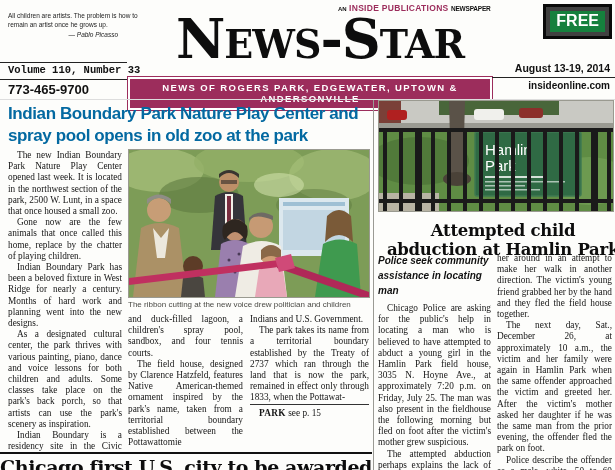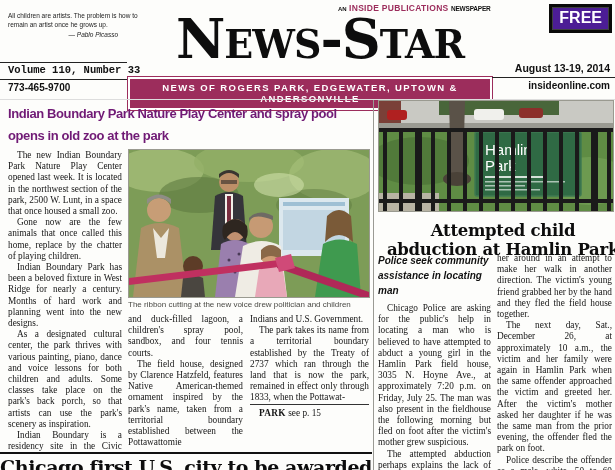--- a/index.html
+++ b/index.html
@@ -13,42 +13,42 @@
   .quote .attr{display:block;text-align:right;font-style:italic;padding-right:40px;margin-top:2px;}
   .publisher{left:338px;top:3px;width:220px;font-family:"Liberation Sans",sans-serif;font-size:8.5px;
              font-weight:bold;white-space:nowrap;}
   .publisher .an{font-size:6px;font-weight:bold;color:#111;}
   .publisher .inside{color:#9c2d5c;letter-spacing:.3px;}
   .publisher .np{font-size:6.5px;color:#111;letter-spacing:-.2px;}
   .masthead{left:115px;top:8px;width:410px;text-align:center;
             font-family:"DejaVu Serif","Liberation Serif",serif;font-weight:900;
             font-variant:small-caps;font-size:54px;line-height:62px;color:#0d0d0d;
             letter-spacing:-1px;transform:scaleY(1.02);}
-  .free{right:6px;top:7px;background:#4c1d95;color:#fff;border:1px solid #404040;
+  .free{right:6px;top:7px;background:#15803d;color:#fff;border:4px solid #404040;
         box-shadow:0 0 0 3px #0a0a0a;font-family:"Liberation Sans",sans-serif;
         font-weight:bold;font-size:16px;padding:1px 6px 2px;}
   .rule{background:#222;}
   .vol-line1{left:0;top:62px;width:127px;height:1px;}
   .vol-line2{left:0;top:79px;width:127px;height:1px;}
   .volume{left:8px;top:64px;font-family:Liberation Mono, monospace;font-size:10.5px;font-weight:bold;color:#111;}
-  .phone{left:8px;top:82px;font-family:"Liberation Sans",sans-serif;font-size:10px;font-weight:bold;color:#111;}
+  .phone{left:8px;top:82px;font-family:"Liberation Sans",sans-serif;font-size:13px;font-weight:bold;color:#111;}
   .banner-outer{left:127px;top:76px;width:360px;border:1px solid #9c2d5c;padding:2px;background:#fff;}
   .banner-inner{background:#9c2d5c;color:#fff;text-align:center;
                 font-family:"Liberation Sans",sans-serif;font-weight:bold;font-size:9.5px;
                 letter-spacing:1.4px;padding:3px 0 4px;}
   .date{left:460px;top:62px;width:150px;text-align:right;font-family:"Liberation Sans",sans-serif;
         font-size:10.5px;font-weight:bold;color:#111;}
   .date-line{left:492px;top:77px;width:123px;height:1px;}
   .website{left:460px;top:80px;width:150px;text-align:right;font-family:"Liberation Sans",sans-serif;
            font-size:10px;font-weight:bold;color:#111;}
   .header-base{left:0;top:99px;width:615px;height:1px;background:#ddd;}
 
   
   .main-headline{left:8px;top:103px;width:364px;font-family:"Liberation Sans",sans-serif;
-                 font-weight:bold;font-size:13px;line-height:22px;letter-spacing:-.4px;color:#701a75;}
+                 font-weight:bold;font-size:17px;line-height:22px;letter-spacing:-.4px;color:#0369a1;}
   .bodycol{font-size:9.3px;line-height:11.2px;text-align:justify;color:#151515;}
   .bodycol p{margin:0;text-indent:9px;}
   .bodycol p.noind{text-indent:0;}
   .col1{left:8px;top:150px;width:114px;height:303px;overflow:hidden;}
   .photo1{left:128px;top:149px;width:240px;height:147px;border:1px solid #9a9a90;}
   .caption{left:128px;top:300px;width:242px;font-family:"Liberation Sans",sans-serif;
            font-size:8px;color:#4a4a45;}
   .col2{left:128px;top:314px;width:115px;height:140px;overflow:hidden;}
   .col3{left:250px;top:314px;width:119px;}
   .park-cont{border-top:1px solid #333;margin-top:5px;padding-top:3px;text-align:left;

